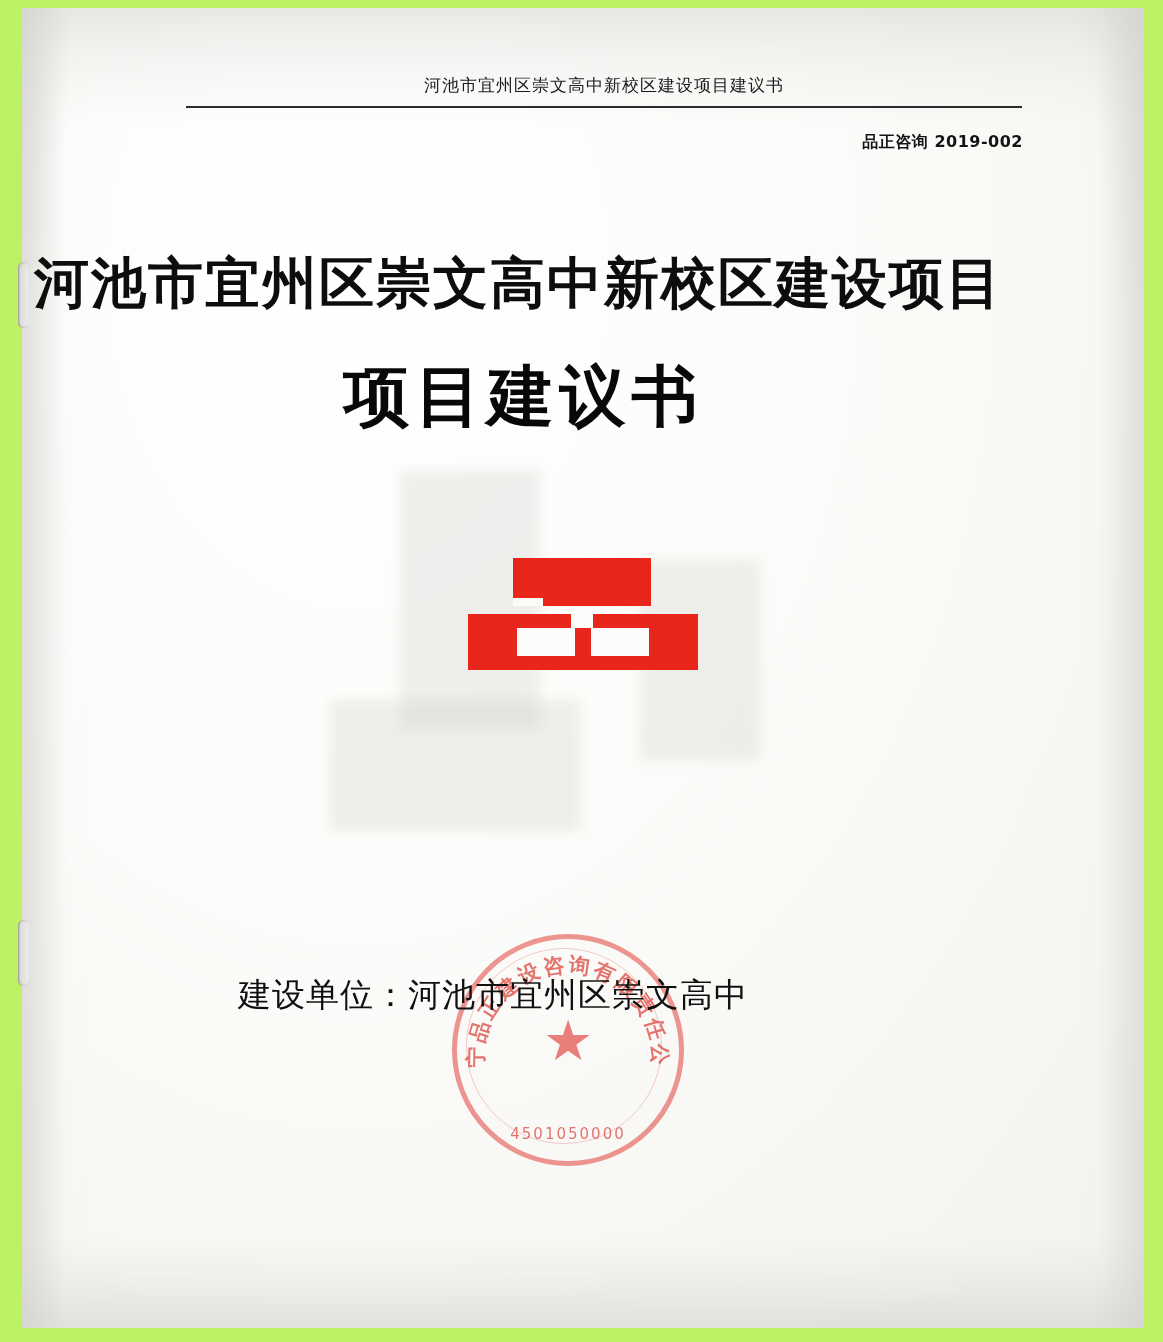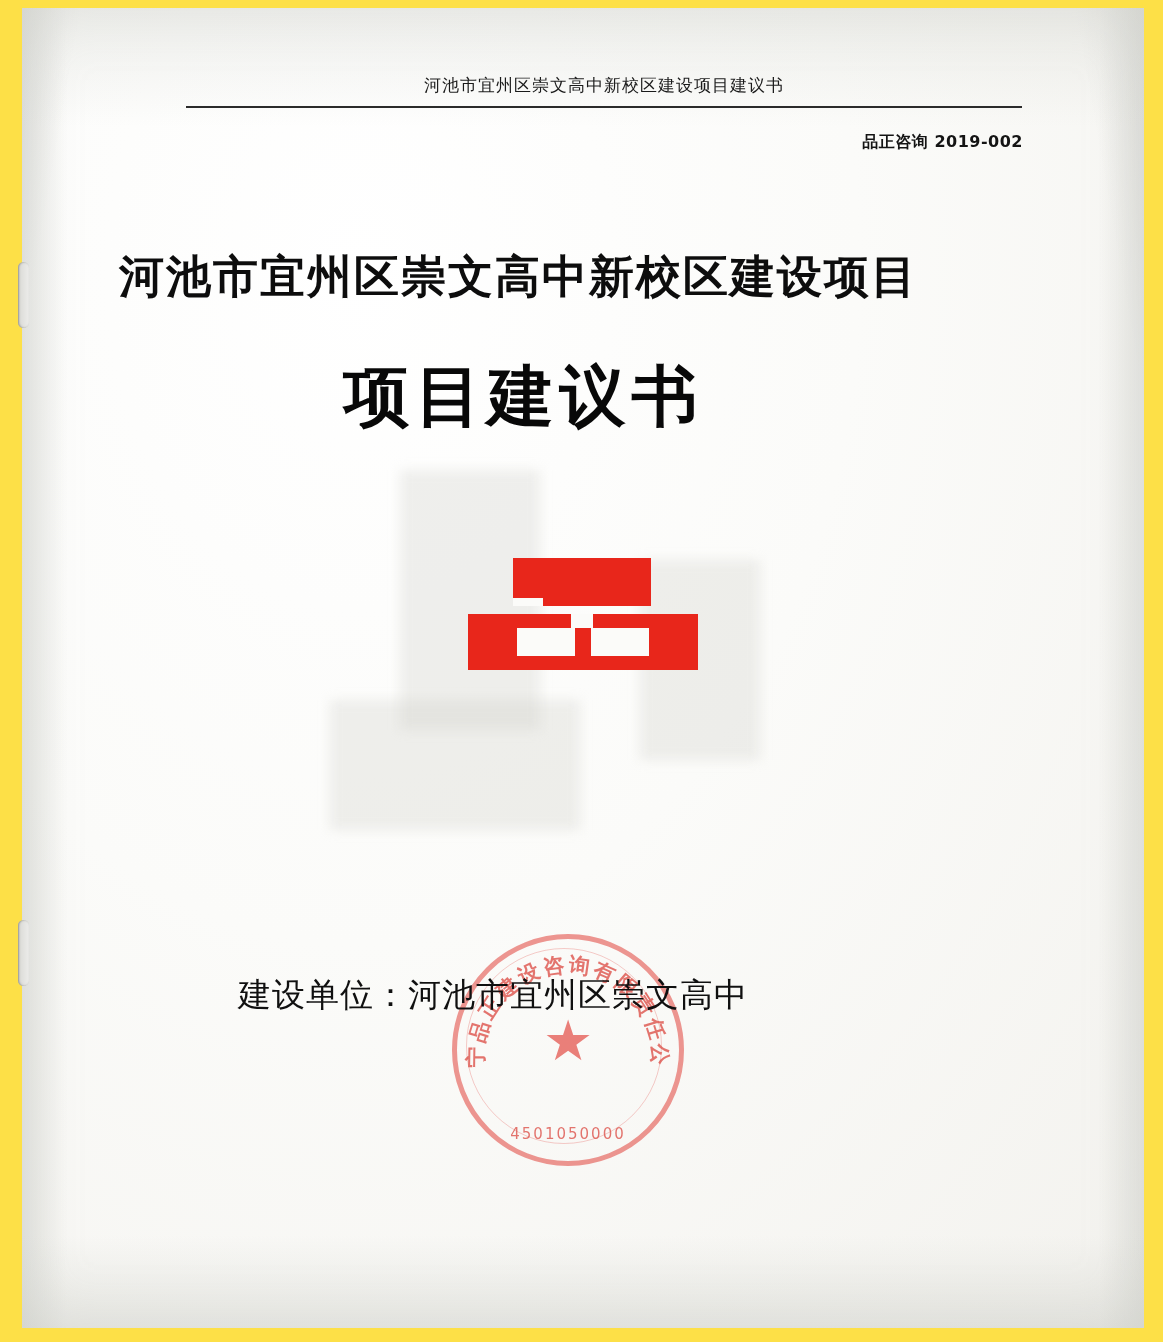--- a/index.html
+++ b/index.html
@@ -4,21 +4,21 @@
 <style>
   html, body {
     margin: 0;
     padding: 0;
     background: #ffffff;
   }
   .page {
     position: relative;
     width: 1163px;
     height: 1342px;
-    background: #fde047;
+    background: #bef264;
     overflow: hidden;
     font-family: "Liberation Serif", serif;
   }
   
   .sheet {
     position: absolute;
     left: 22px;
     top: 8px;
     width: 1122px;
     height: 1320px;
@@ -92,21 +92,21 @@
   }
 
   .title-main {
     position: absolute;
     left: 0;
     top: 247px;
     width: 1037px;
     text-align: center;
     font-family: "DejaVu Sans", sans-serif;
     font-weight: bold;
-    font-size: 45px;
+    font-size: 55px;
     letter-spacing: 2px;
     color: #0d0d0d;
   }
   .title-sub {
     position: absolute;
     left: 0;
     top: 352px;
     width: 1047px;
     text-align: center;
     font-family: "DejaVu Sans", sans-serif;

